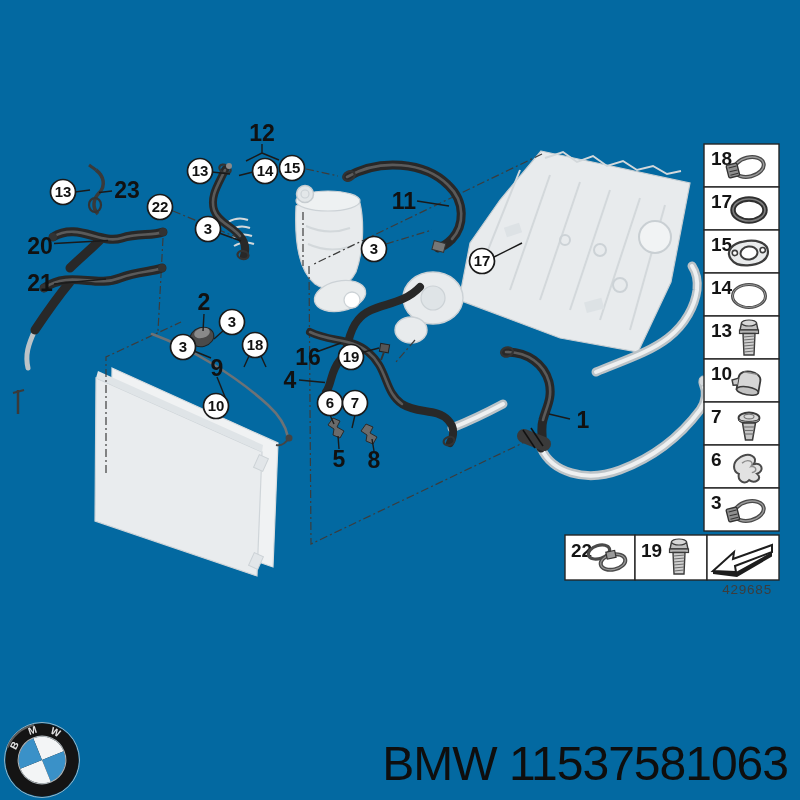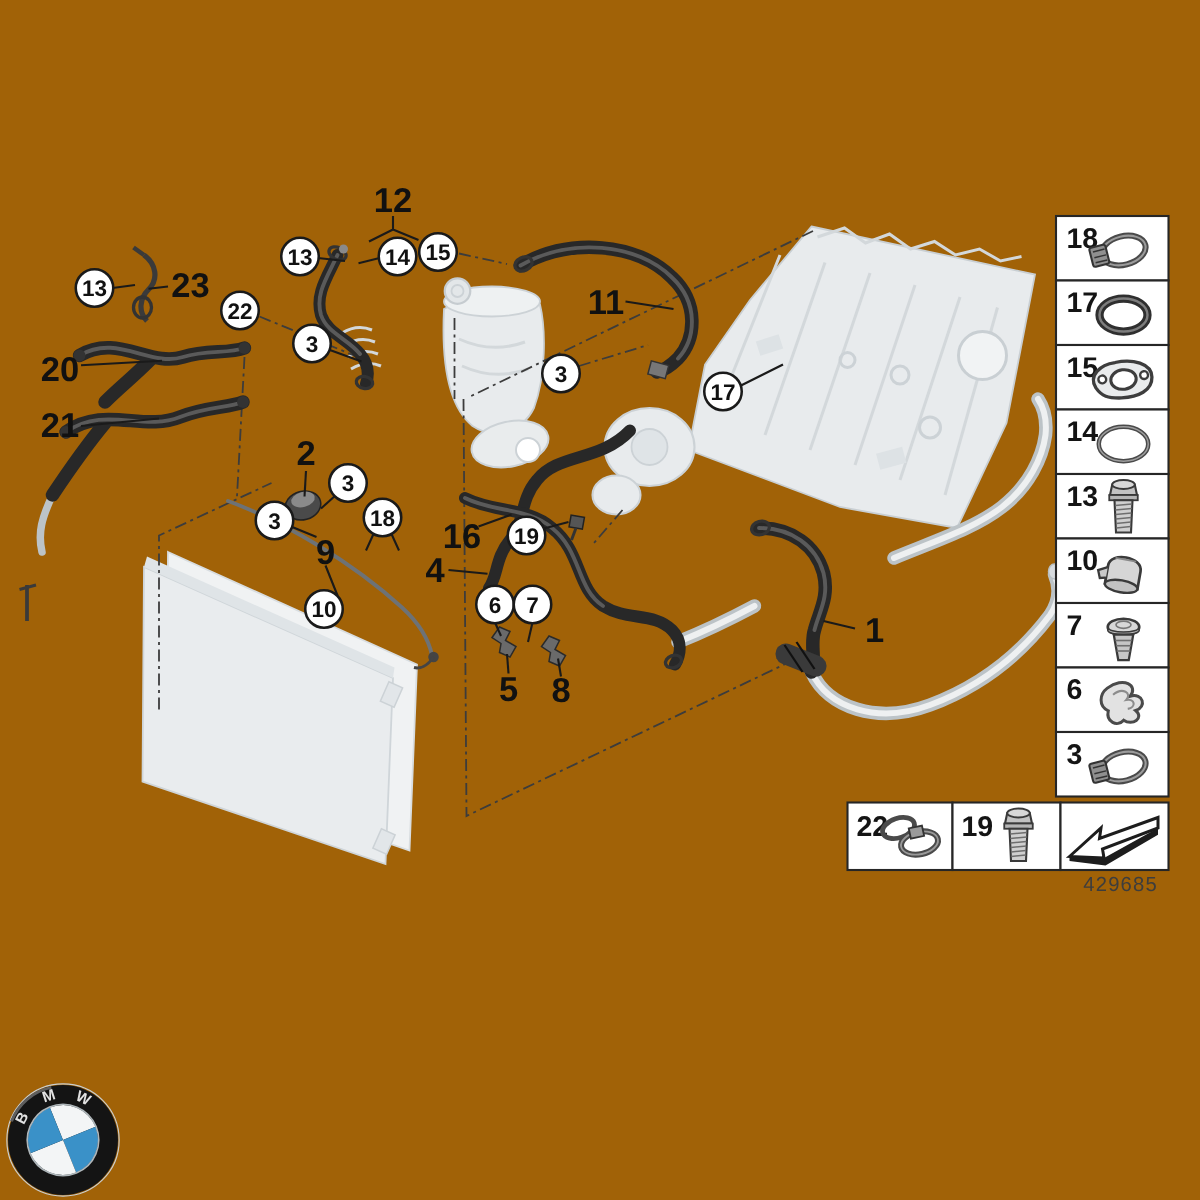--- a/index.html
+++ b/index.html
@@ -1,16 +1,16 @@
 <!DOCTYPE html>
 <html><head>
 <meta charset="utf-8">
 <style>
   html,body{margin:0;padding:0;background:#fff;}
-  .stage{position:relative;width:800px;height:800px;background:#a16207;overflow:hidden;
+  .stage{position:relative;width:800px;height:800px;background:#0369a1;overflow:hidden;
          font-family:"Liberation Sans",sans-serif;}
   svg text{font-family:"Liberation Sans",sans-serif;}
   .co-plain{font-weight:bold;font-size:23px;fill:#111;}
   .co-circ{font-weight:bold;font-size:15px;fill:#111;}
   .legend-num{font-weight:bold;font-size:19px;fill:#141414;}
   .drawing-num{font-size:13.5px;letter-spacing:.8px;fill:#3d3d3d;}
   .ghost{fill:#e8ebed;stroke:#c9cfd3;stroke-width:1.2;}
   .ghostline{stroke:#d3d8db;stroke-width:2;fill:none;}
   .darkhose{fill:none;stroke:#282828;stroke-width:9;stroke-linecap:round;stroke-linejoin:round;}
   .darkhose-hl{fill:none;stroke:#5a5a5a;stroke-width:2.6;stroke-linecap:round;stroke-linejoin:round;}
@@ -457,13 +457,17 @@
       <path d="M0,0 L-30,0 A30,30 0 0,1 0,-30 Z" fill="#3a91c8"></path>
       <circle r="30.5" fill="none" stroke="#aeb6ba" stroke-width="1.4"></circle>
     </g>
     <g id="roundel-letters">
         <text transform="rotate(-62)" x="0" y="-35.5" text-anchor="middle" class="roundel-letter">B</text>
         <text transform="rotate(-18)" x="0" y="-35.5" text-anchor="middle" class="roundel-letter">M</text>
         <text transform="rotate(26)" x="0" y="-35.5" text-anchor="middle" class="roundel-letter">W</text>
       </g>
   </svg>
 
+  <div class="footer-part">
+    <span>BMW</span>
+    <span>11537581063</span>
+  </div>
 </div>
 
 </body></html>

